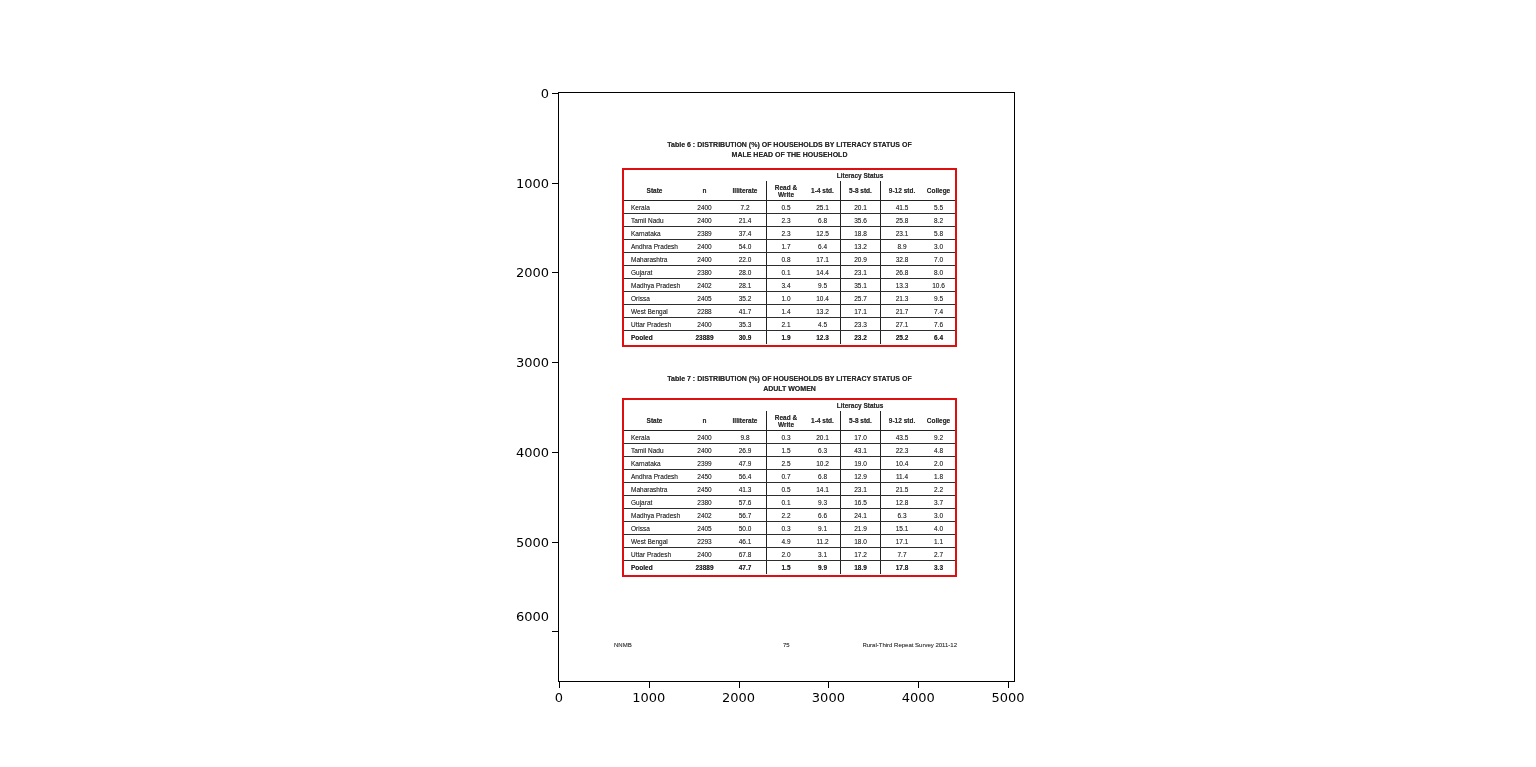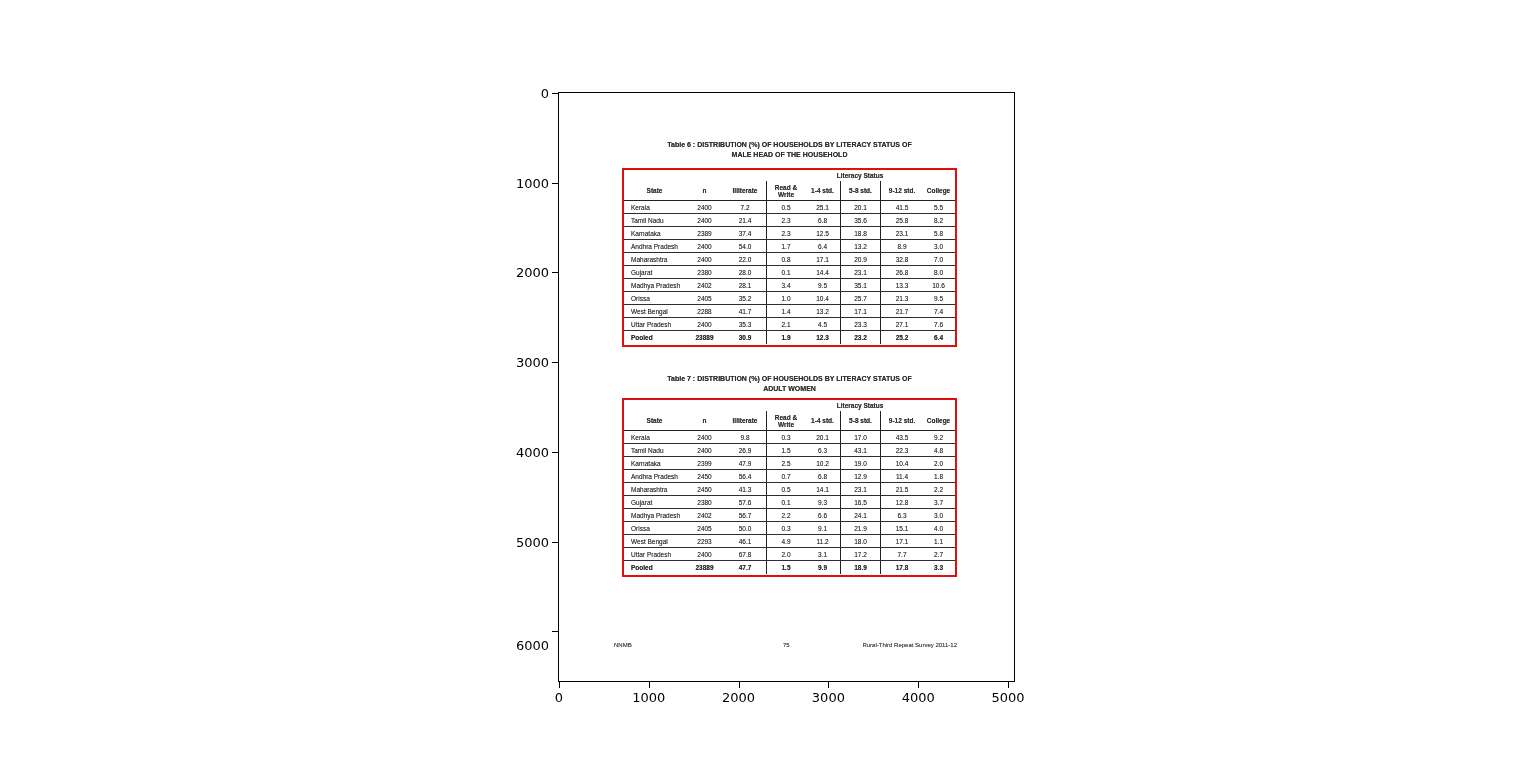--- a/index.html
+++ b/index.html
@@ -311,21 +311,21 @@
       <div class="yticklabel" style="top: 89.7px;">1000</div>
       <div class="ytickmark" style="top: 179.4px;"></div>
       <div class="yticklabel" style="top: 179.4px;">2000</div>
       <div class="ytickmark" style="top: 269.1px;"></div>
       <div class="yticklabel" style="top: 269.1px;">3000</div>
       <div class="ytickmark" style="top: 358.8px;"></div>
       <div class="yticklabel" style="top: 358.8px;">4000</div>
       <div class="ytickmark" style="top: 448.5px;"></div>
       <div class="yticklabel" style="top: 448.5px;">5000</div>
       <div class="ytickmark" style="top: 538.2px;"></div>
-      <div class="yticklabel" style="top: 552px;">6000</div>
+      <div class="yticklabel" style="top: 523px;">6000</div>
       <div class="xtickmark" style="left: 0px;"></div>
       <div class="xticklabel" style="left: 0px;">0</div>
       <div class="xtickmark" style="left: 89.8px;"></div>
       <div class="xticklabel" style="left: 89.8px;">1000</div>
       <div class="xtickmark" style="left: 179.6px;"></div>
       <div class="xticklabel" style="left: 179.6px;">2000</div>
       <div class="xtickmark" style="left: 269.4px;"></div>
       <div class="xticklabel" style="left: 269.4px;">3000</div>
       <div class="xtickmark" style="left: 359.2px;"></div>
       <div class="xticklabel" style="left: 359.2px;">4000</div>

